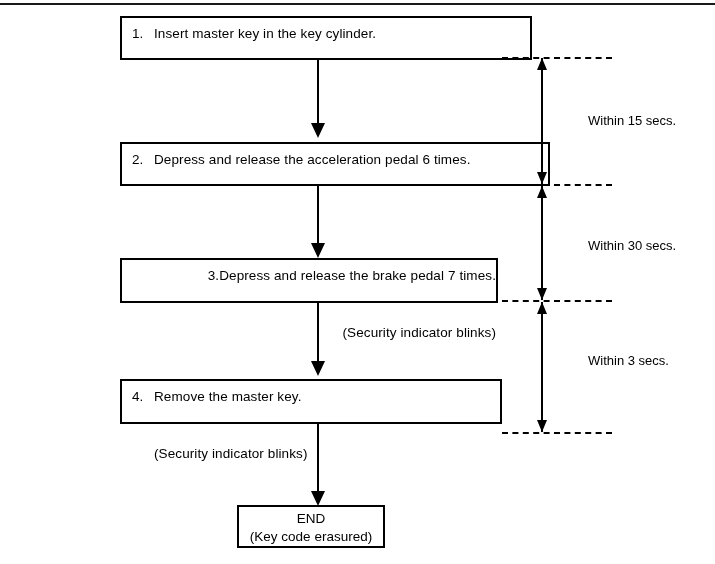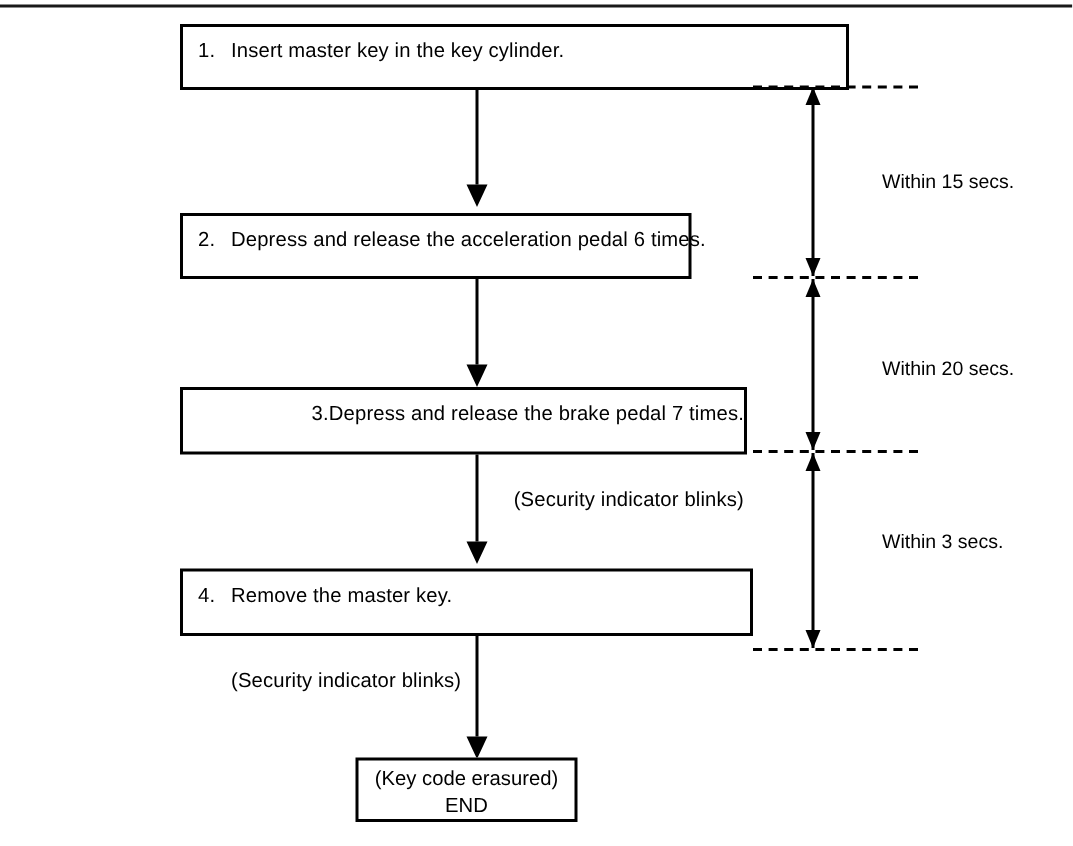--- a/index.html
+++ b/index.html
@@ -115,28 +115,28 @@
     text-align: right;
   }
 </style>
 </head>
 <body>
 
 <div id="page">
 
   <div class="top-rule"></div>
 
-  <div class="proc-box" style="left:120px; top:16px; width:446px; height:44px;">
+  <div class="proc-box" style="left:120px; top:16px; width:412px; height:44px;">
     <span class="proc-line"><span class="num">1.</span><span>Insert master key in the key cylinder.</span></span>
   </div>
 
   <div class="connector" style="left:317px; top:60px; height:63px;"></div>
   <div class="arrowhead-down" style="left:311px; top:123px;"></div>
 
-  <div class="proc-box" style="left:120px; top:142px; width:341px; height:44px;">
+  <div class="proc-box" style="left:120px; top:142px; width:430px; height:44px;">
     <span class="proc-line"><span class="num">2.</span><span>Depress and release the acceleration pedal 6 times.</span></span>
   </div>
 
   <div class="connector" style="left:317px; top:186px; height:57px;"></div>
   <div class="arrowhead-down" style="left:311px; top:243px;"></div>
 
   <div class="proc-box" style="left:120px; top:258px; width:378px; height:45px;text-align:right;">
     <span class="proc-line"><span class="num">3.</span><span>Depress and release the brake pedal 7 times.</span></span>
     <span class="proc-line indent">(Security indicator blinks)</span>
   </div>
@@ -146,37 +146,37 @@
 
   <div class="proc-box" style="left:120px; top:379px; width:382px; height:45px;">
     <span class="proc-line"><span class="num">4.</span><span>Remove the master key.</span></span>
     <span class="proc-line indent">(Security indicator blinks)</span>
   </div>
 
   <div class="connector" style="left:317px; top:424px; height:67px;"></div>
   <div class="arrowhead-down" style="left:311px; top:491px;"></div>
 
   <div class="end-box" style="left:237px; top:505px; width:148px; height:43px;">
+    <span class="end-line">END</span>
     <span class="end-line">(Key code erasured)</span>
-    <span class="end-line">END</span>
   </div>
 
   <div class="ext-line" style="left:502px; top:57px; width:110px;"></div>
   <div class="ext-line" style="left:502px; top:184px; width:110px;"></div>
   <div class="ext-line" style="left:502px; top:300px; width:110px;"></div>
   <div class="ext-line" style="left:502px; top:432px; width:110px;"></div>
 
   <div class="dim-line" style="left:541px; top:58px; height:126px;"></div>
   <div class="dim-head-up" style="left:537px; top:58px;"></div>
   <div class="dim-head-down" style="left:537px; top:172px;"></div>
   <div class="timing-label" style="left:588px; top:113px;">Within 15 secs.</div>
 
   <div class="dim-line" style="left:541px; top:186px; height:114px;"></div>
   <div class="dim-head-up" style="left:537px; top:186px;"></div>
   <div class="dim-head-down" style="left:537px; top:288px;"></div>
-  <div class="timing-label" style="left:588px; top:238px;">Within 20 secs.</div>
+  <div class="timing-label" style="left:588px; top:238px;">Within 30 secs.</div>
 
   <div class="dim-line" style="left:541px; top:302px; height:130px;"></div>
   <div class="dim-head-up" style="left:537px; top:302px;"></div>
   <div class="dim-head-down" style="left:537px; top:420px;"></div>
   <div class="timing-label" style="left:588px; top:353px;">Within 3 secs.</div>
 
 </div>
 
 </body></html>

